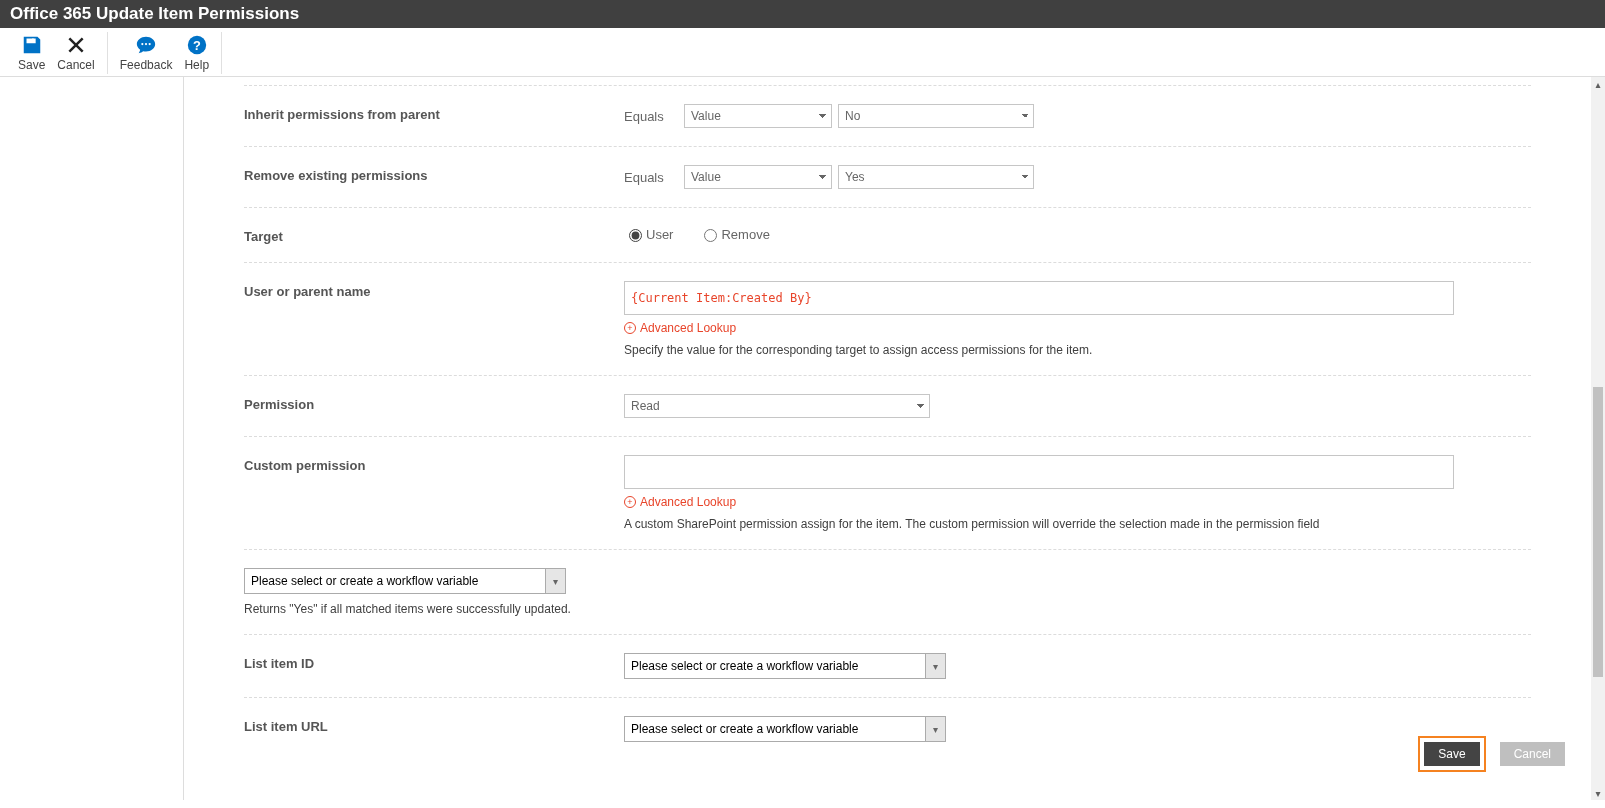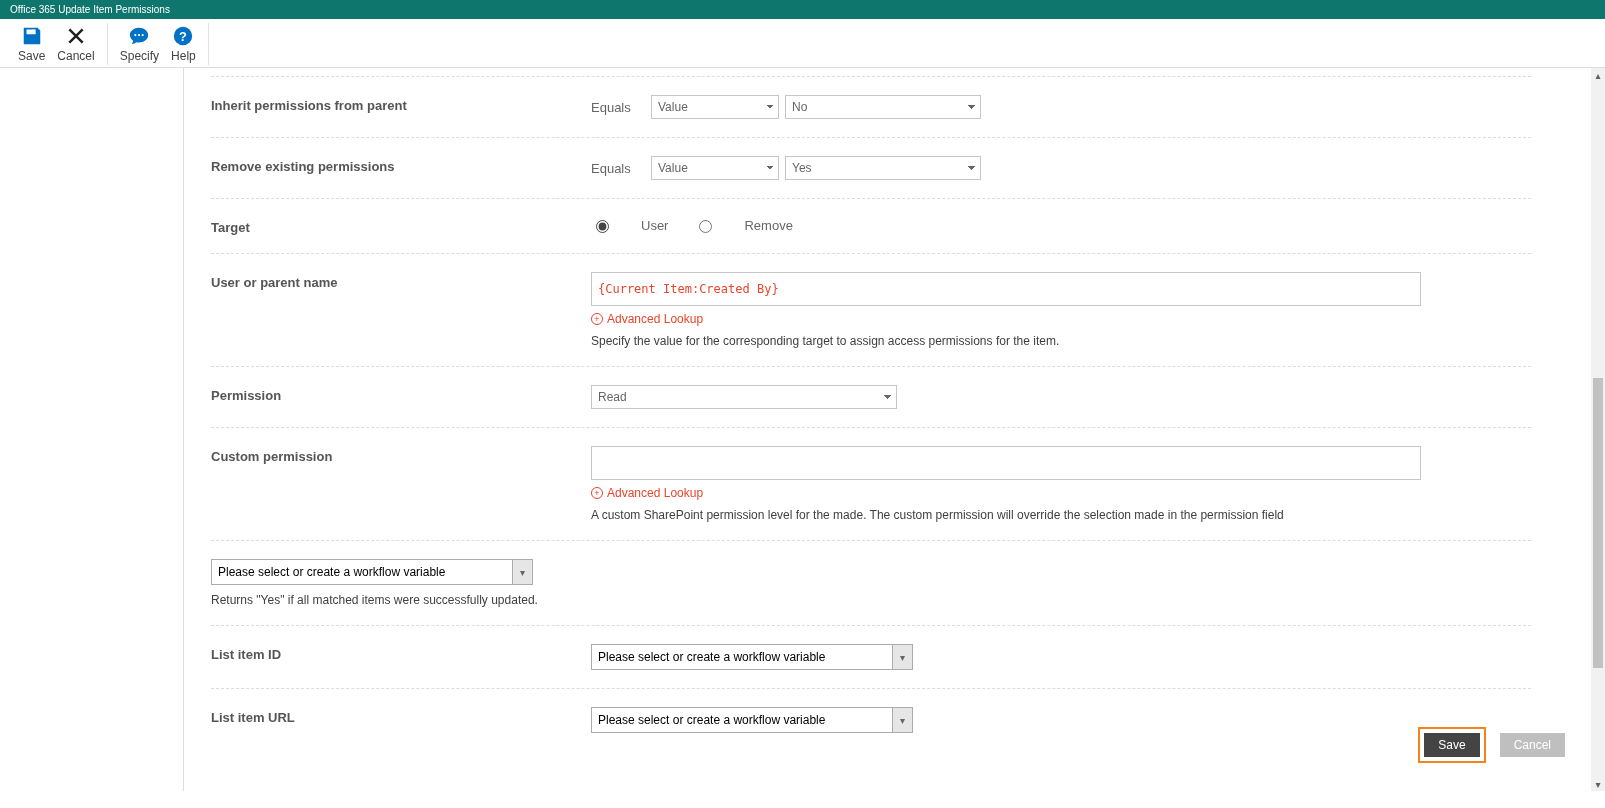--- a/index.html
+++ b/index.html
@@ -1,51 +1,51 @@
 <!DOCTYPE html>
 <html><head>
 <meta charset="utf-8">
 <style>
   * { box-sizing: border-box; }
   html, body { margin: 0; padding: 0; font-family: "Segoe UI", Arial, sans-serif; font-size: 13px; color: #444; background: #fff; }
   body { width: 1605px; height: 808px; overflow: hidden; position: relative; }
 
   
-  .titlebar { background: #0f766e; color: #fff; font-weight: normal; padding: 4px 10px; font-size: 10px; }
+  .titlebar { background: #404040; color: #fff; font-weight: bold; padding: 4px 10px; font-size: 17px; }
 
   
   .ribbon { display: flex; align-items: flex-start; border-bottom: 1px solid #ddd; padding: 4px 6px 2px 6px; }
   .ribbon-group { display: flex; border-right: 1px solid #e0e0e0; padding: 0 6px; }
   .ribbon-btn { display: flex; flex-direction: column; align-items: center; justify-content: flex-start; padding: 2px 6px; cursor: pointer; min-width: 36px; }
   .ribbon-btn .ico { width: 22px; height: 22px; display: flex; align-items: center; justify-content: center; }
   .ribbon-btn .lbl { font-size: 12px; color: #444; margin-top: 2px; }
 
   
   .shell { display: flex; height: calc(100% - 25px - 60px); }
   .sidebar { width: 184px; border-right: 1px solid #ddd; }
   .content-wrap { flex: 1; position: relative; overflow: hidden; }
   .content { position: absolute; left: 0; right: 14px; top: 0; bottom: 0; overflow: hidden; padding-top: 8px; }
   .scrollbar { position: absolute; right: 0; top: 0; bottom: 0; width: 14px; background: #f1f1f1; }
   .scroll-arrow { position: absolute; left: 0; width: 14px; height: 14px; display:flex; align-items:center; justify-content:center; color:#606060; font-size:10px; }
   .scroll-arrow.top { top: 0; }
   .scroll-arrow.bottom { bottom: 0; }
   .scroll-thumb { position: absolute; left: 2px; width: 10px; background: #c1c1c1; top: 310px; height: 290px; border-radius: 0; }
 
   
-  .form-row { display: flex; align-items: flex-start; border-top: 1px dashed #dcdcdc; padding: 18px 0; margin: 0 60px 0 27px; }
+  .form-row { display: flex; align-items: flex-start; border-top: 1px dashed #dcdcdc; padding: 18px 0; margin: 0 60px 0 60px; }
   .form-row:first-child { border-top: 1px dashed #dcdcdc; }
   .row-label { width: 380px; font-weight: bold; color: #555; font-size: 13px; padding-top: 3px; }
   .row-body { flex: 1; }
   .inline { display: flex; align-items: center; gap: 6px; }
   .op-label { color: #666; margin-right: 6px; width: 48px; }
   select.sel { height: 24px; border: 1px solid #c6c6c6; background: #fff; color: #666; font-size: 12px; padding: 0 20px 0 6px; appearance: none; -webkit-appearance: none; background-image: linear-gradient(45deg, transparent 50%, #666 50%), linear-gradient(135deg, #666 50%, transparent 50%); background-position: right 8px top 9px, right 4px top 9px; background-size: 4px 4px, 4px 4px; background-repeat: no-repeat; }
-  select.sel.small { width: 128px; }
+  select.sel.small { width: 148px; }
   select.sel.med { width: 196px; }
   select.sel.wide { width: 306px; }
-  .radio-opt { display: inline-flex; align-items: center; margin-right: 20px; color: #666; gap: 28px; }
+  .radio-opt { display: inline-flex; align-items: center; margin-right: 20px; color: #666; }
   .radio-opt input { margin-right: 4px; accent-color: #444; }
   .textfield { width: 830px; height: 34px; border: 1px solid #c6c6c6; padding: 0 6px; font-size: 12px; display:flex; align-items:center; }
   .token { font-family: Consolas, monospace; color: #e8452b; font-size: 12px; }
   .adv-lookup { margin-top: 6px; color: #e8452b; font-size: 12px; cursor: pointer; display: inline-flex; align-items: center; }
   .adv-lookup .plusico { width: 12px; height: 12px; border: 1px solid #e8452b; border-radius: 50%; display:inline-flex; align-items:center; justify-content:center; font-size:9px; line-height:1; margin-right:4px; }
   .help-text { color: #404040; font-size: 12px; margin-top: 8px; }
   .combo { display:inline-flex; border:1px solid #ababab; height:26px; width:322px; background:#fff; }
   .combo .combo-text { flex:1; padding:0 6px; color:#000000; font-size:12px; display:flex; align-items:center; background:#fff; }
   .combo .combo-btn { width:20px; background:#e6e6e6; border-left:1px solid #ababab; display:flex; align-items:center; justify-content:center; color:#666; font-size:10px; cursor:pointer; }
 
@@ -86,21 +86,21 @@
   <div class="ribbon-group">
     <div class="ribbon-btn">
       <span class="ico">
         <svg width="22" height="22" viewBox="0 0 24 24">
             <path fill="#0072c6" d="M12 3C6.5 3 2 6.6 2 11c0 2.4 1.4 4.6 3.6 6.1-.1 1-.6 2.4-1.6 3.9 2.2-.3 4-1.3 5-2.1 1 .2 2 .3 3 .3 5.5 0 10-3.6 10-8.2C22 6.6 17.5 3 12 3z"></path>
             <circle cx="8" cy="11" r="1.2" fill="#fff"></circle>
             <circle cx="12" cy="11" r="1.2" fill="#fff"></circle>
             <circle cx="16" cy="11" r="1.2" fill="#fff"></circle>
           </svg>
       </span>
-      <span class="lbl">Specify</span>
+      <span class="lbl">Feedback</span>
     </div>
     <div class="ribbon-btn">
       <span class="ico">
         <svg width="22" height="22" viewBox="0 0 24 24">
             <circle cx="12" cy="12" r="10" fill="#0072c6"></circle>
             <text x="12" y="17" text-anchor="middle" font-size="14" font-weight="bold" fill="#fff" font-family="Arial">?</text>
           </svg>
       </span>
       <span class="lbl">Help</span>
     </div>
@@ -168,21 +168,21 @@
       <div class="form-row">
         <div class="row-label">Custom permission</div>
         <div class="row-body">
           <div class="textfield">
             <span></span>
           </div>
           <div class="adv-lookup">
             <span class="plusico">+</span>
             <span>Advanced Lookup</span>
           </div>
-          <div class="help-text">A custom SharePoint permission level for the made. The custom permission will override the selection made in the permission field</div>
+          <div class="help-text">A custom SharePoint permission assign for the item. The custom permission will override the selection made in the permission field</div>
         </div>
       </div>
 
       <div class="form-row">
         <div class="row-body">
           <div class="combo">
             <div class="combo-text">Please select or create a workflow variable</div>
             <div class="combo-btn">▾</div>
           </div>
           <div class="help-text">Returns "Yes" if all matched items were successfully updated.</div>

